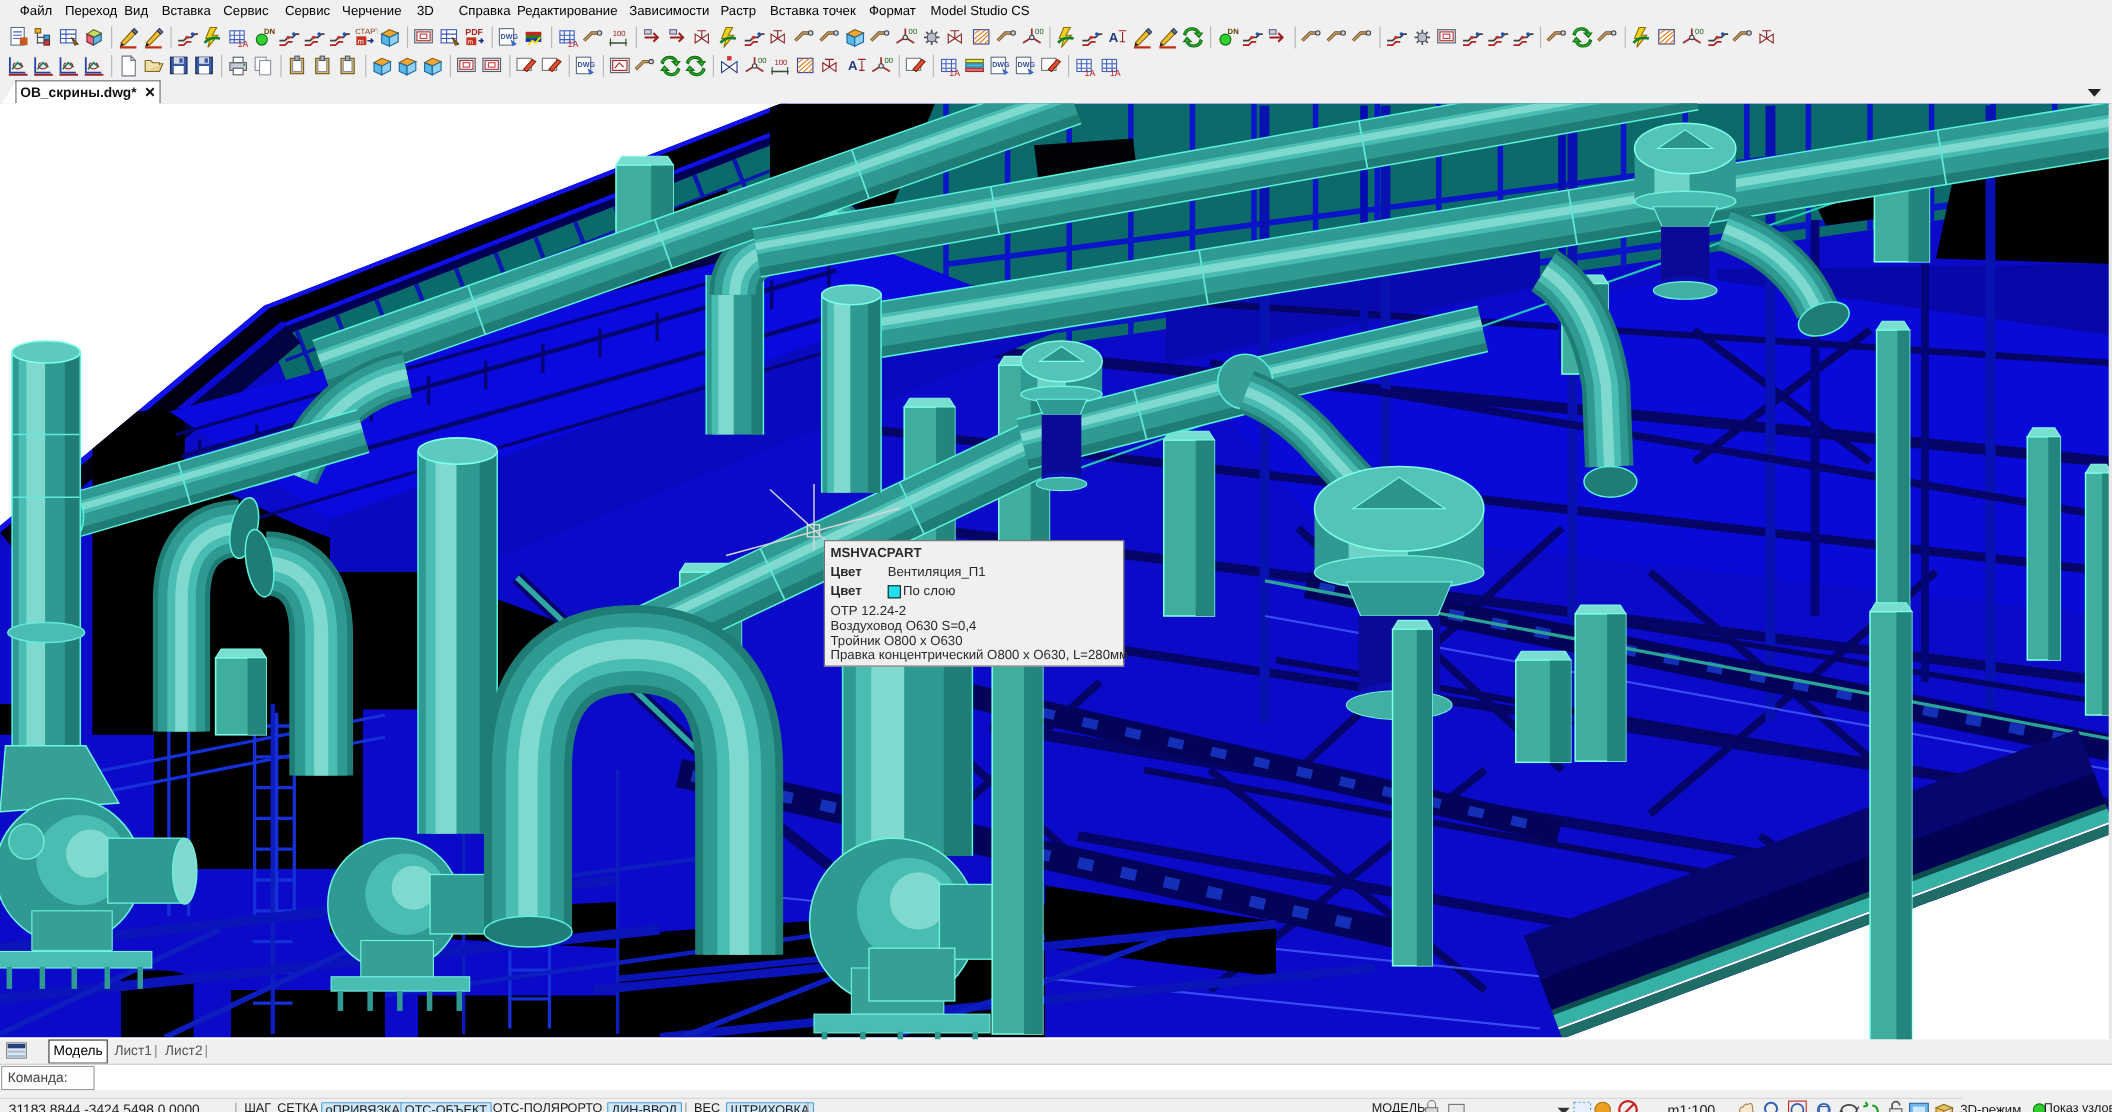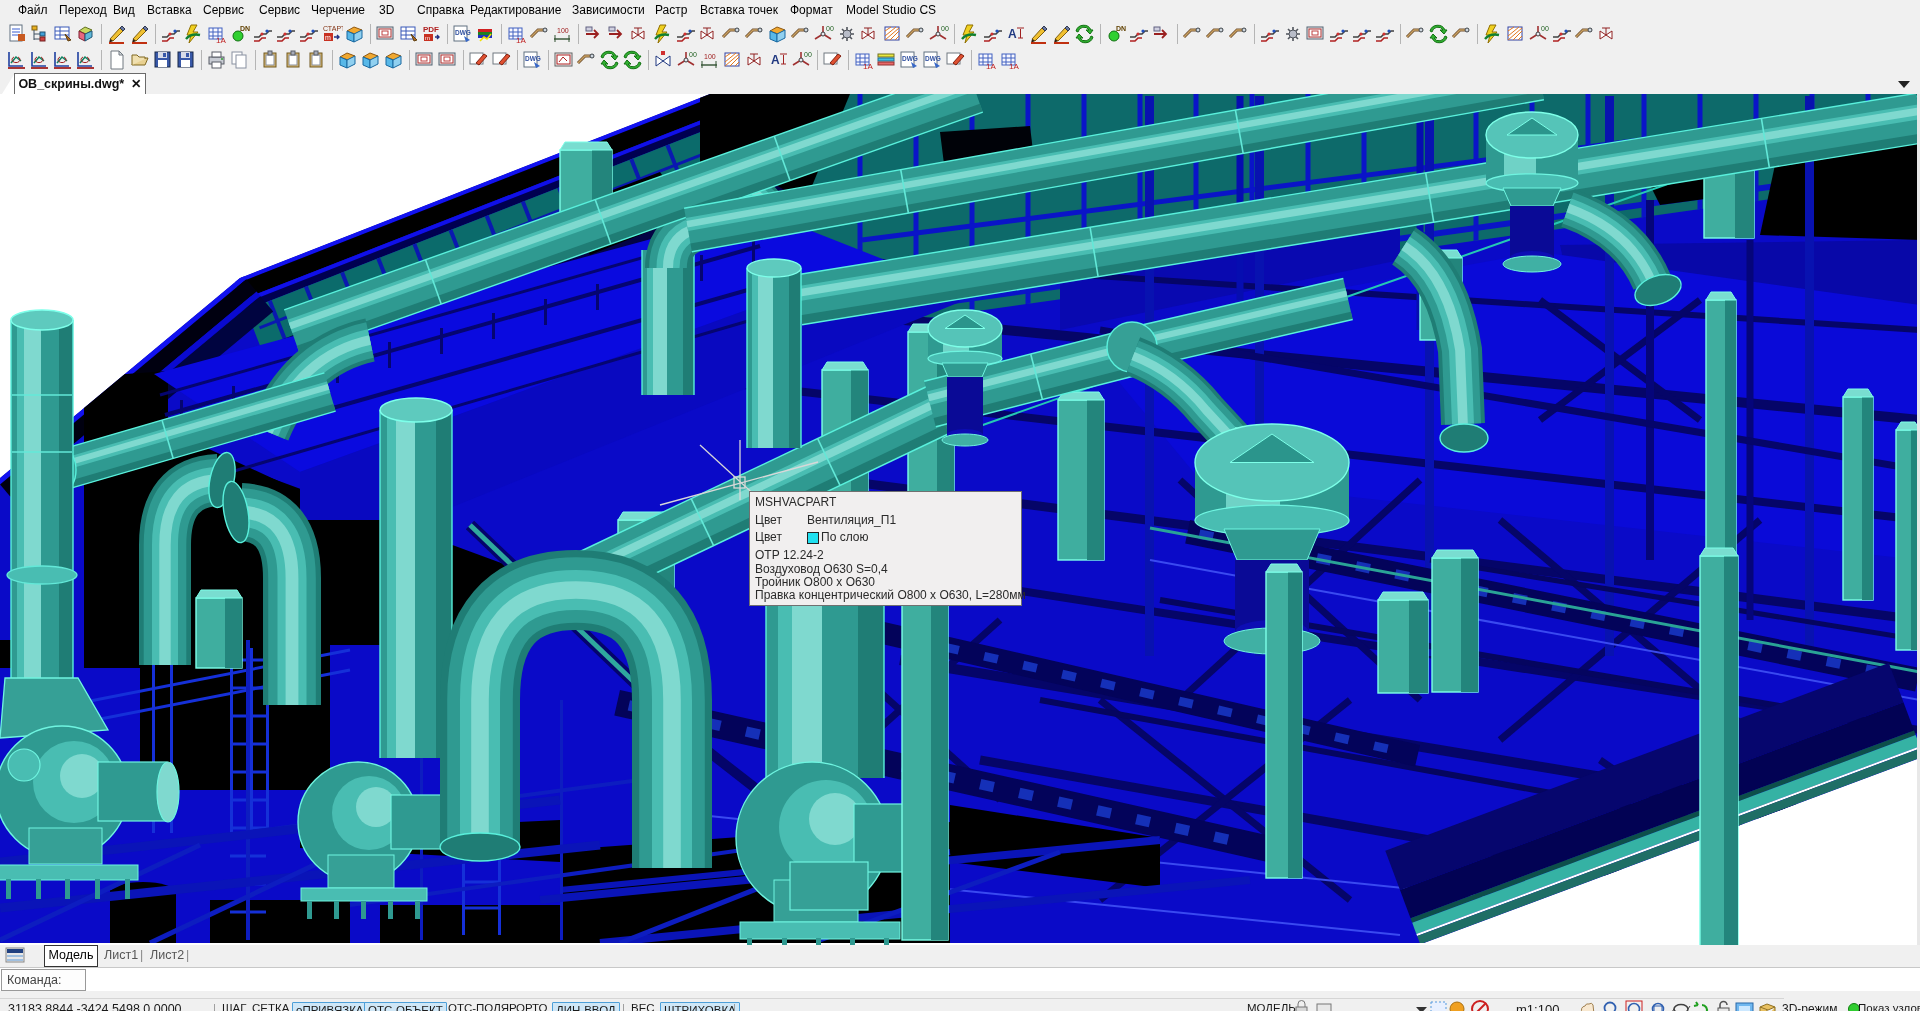--- a/index.html
+++ b/index.html
@@ -10,21 +10,21 @@
 .ic{position:absolute;top:2px;width:22px;height:22px;}
 .sep{position:absolute;top:3px;width:1px;height:20px;background:#b5b5b5;}
 #tabbar{position:absolute;left:0;top:73px;width:1920px;height:21px;background:#f0f0f0;border-bottom:1px solid #9a9a9a;}
 #thetab{position:absolute;left:14px;top:0px;width:130px;height:21px;background:#ffffff;
  border:1px solid #6a6a6a;border-bottom:none;font-size:12.5px;font-weight:bold;color:#111;
  text-align:center;line-height:21px;}
 #tabslant{position:absolute;left:2px;top:0;width:0;height:0;border-bottom:21px solid #fff;border-left:13px solid transparent;}
 #viewport{position:absolute;left:0;top:94px;width:1920px;height:851px;background:#fff;}
 #tooltip{position:absolute;left:749px;top:397px;width:271px;height:113px;background:#f1efef;
  border:1px solid #707070;font-size:12px;color:#2a2a2a;z-index:5;}
-#tooltip .b{font-weight:normal;}
+#tooltip .b{font-weight:bold;}
 #tooltip div{position:absolute;left:5px;white-space:nowrap;}
 #mtabs{position:absolute;left:0;top:945px;width:1920px;height:22px;background:#f0f0f0;font-size:12.5px;}
 #cmdline{position:absolute;left:0;top:967px;width:1920px;height:23px;background:#fff;border-top:1px solid #c8c8c8;}
 #cmdbox{position:absolute;left:1px;top:1px;width:78px;height:20px;border:1px solid #999;background:#fdfdfd;
  font-size:12.5px;color:#444;padding-left:5px;line-height:20px;}
 #statusbar{position:absolute;left:0;top:998px;width:1784px;height:21px;background:#f0f0f0;border-top:1px solid #d5d5d5;
  font-size:11.5px;color:#1a1a1a;}
 #statusbar .it{position:absolute;top:3px;white-space:nowrap;}
 .sbtn{border:1px solid #4d9fd8;background:#cfe7f7;padding:1px 3px;border-radius:1px;}
 </style></head><body>

